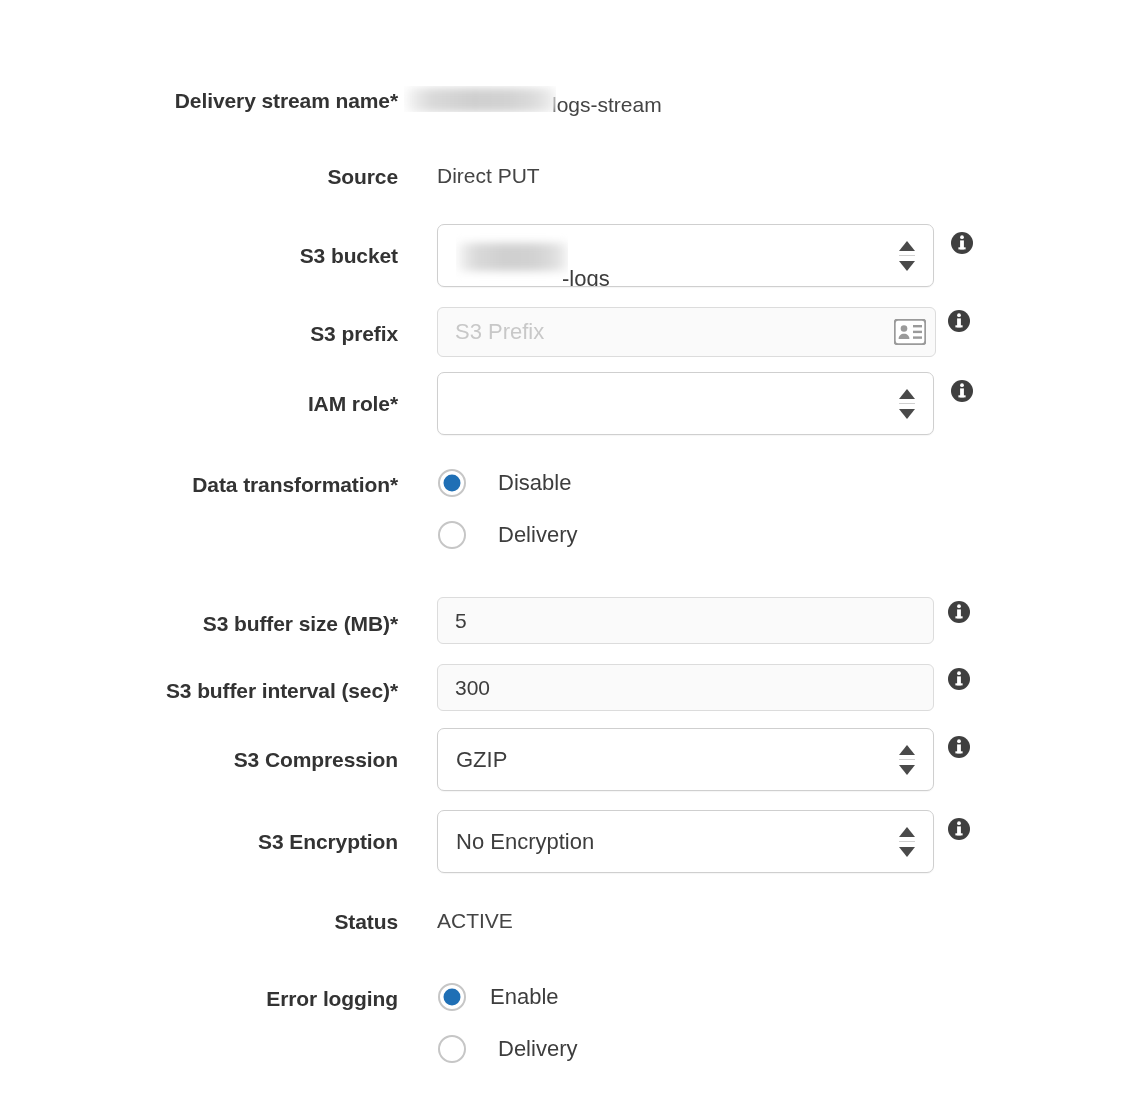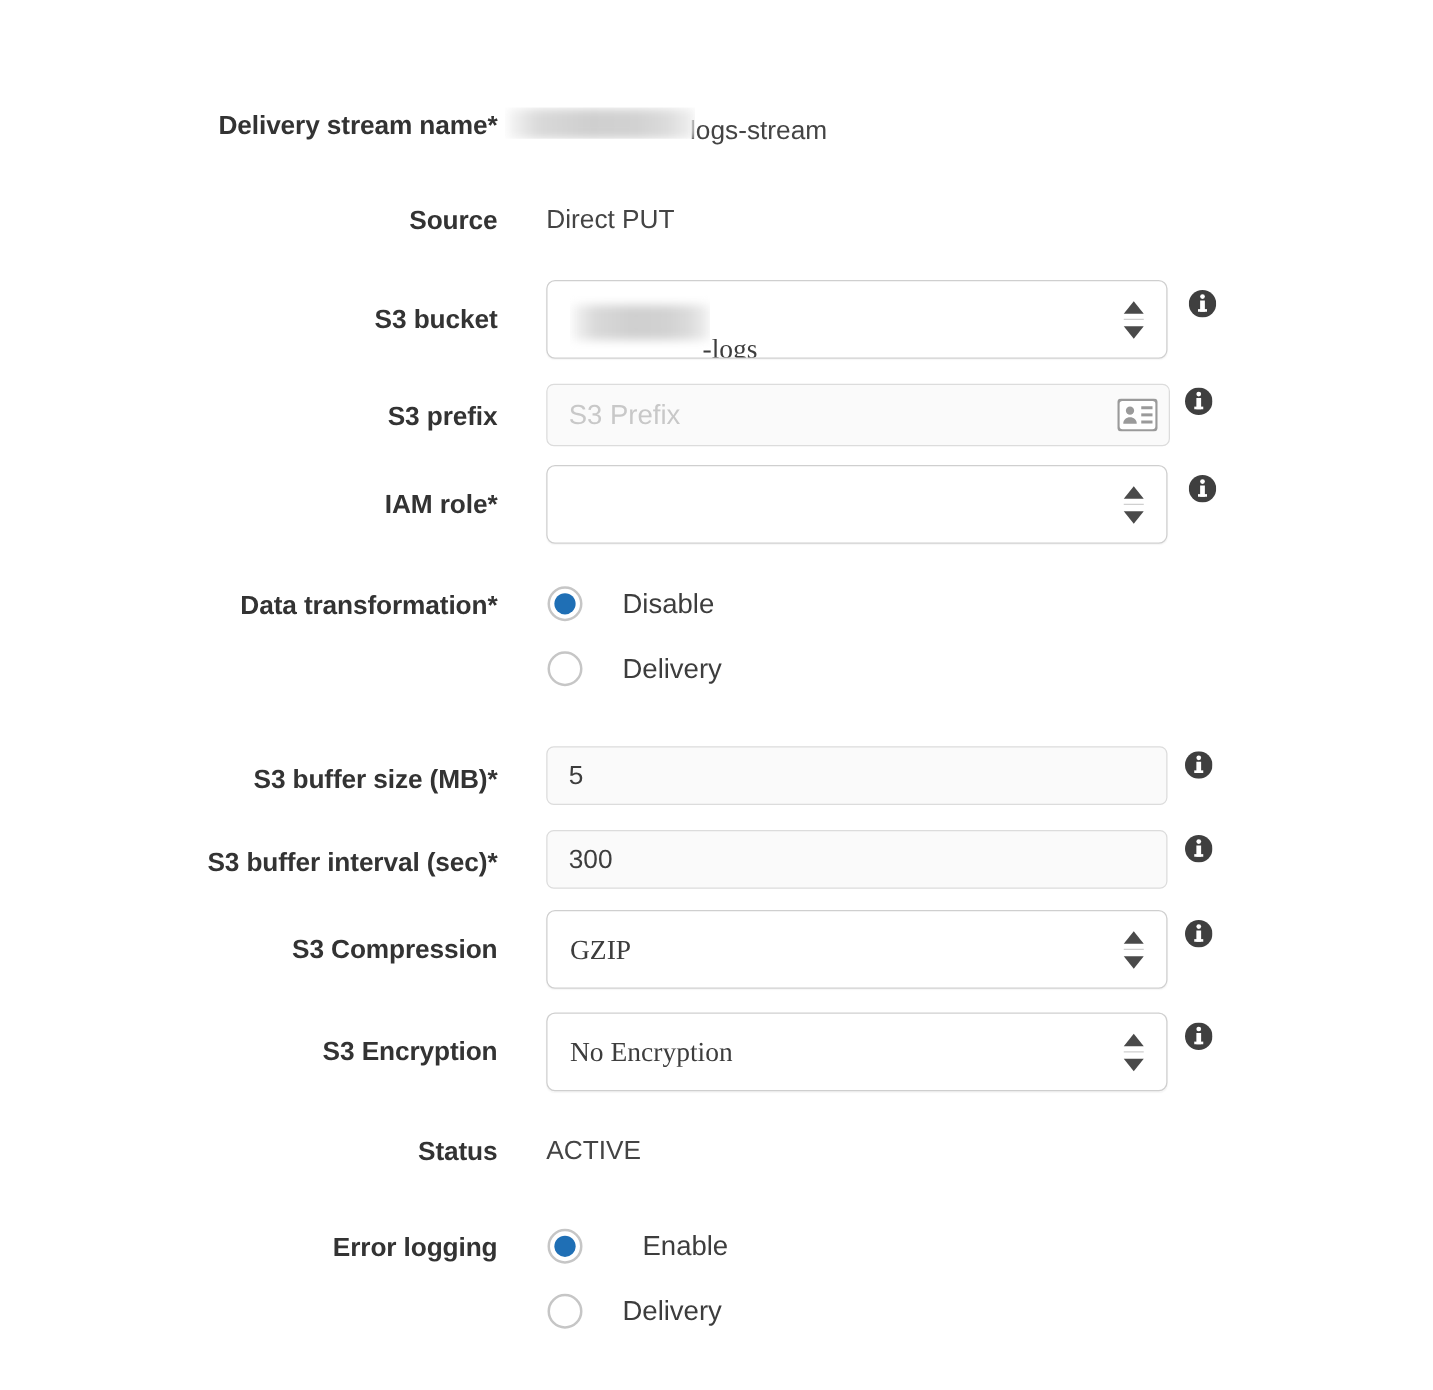--- a/index.html
+++ b/index.html
@@ -73,21 +73,20 @@
   .select {
     position: absolute;
     left: 437px;
     width: 497px;
     height: 63px;
     box-sizing: border-box;
     background: #ffffff;
     border: 1px solid #cfcfcf;
     border-radius: 7px;
     box-shadow: 0 1px 1px rgba(0,0,0,0.04);
-    font-family: Liberation Serif, serif;
   }
   .select .sel-text {
     position: absolute;
     left: 18px;
     top: 0;
     height: 61px;
     line-height: 61px;
     font-size: 22px;
     color: #3d3d3d;
     white-space: nowrap;
@@ -379,19 +378,19 @@
 
   <div class="row" style="top:909px">
     <div class="label" style="top:0">Status</div>
     <div class="value-static" style="top:-1px">ACTIVE</div>
   </div>
 
   <div class="row" style="top:986px">
     <div class="label" style="top:0">Error logging</div>
 
     <div class="radio checked" style="top:-3px;left:438px"></div>
-    <div class="radio-label" style="top:-2px;left:514px">Enable</div>
+    <div class="radio-label" style="top:-2px;left:490px">Enable</div>
 
     <div class="radio" style="top:49px;left:438px"></div>
     <div class="radio-label" style="top:50px;left:498px">Delivery</div>
   </div>
 
 </div>
 
 </body></html>

